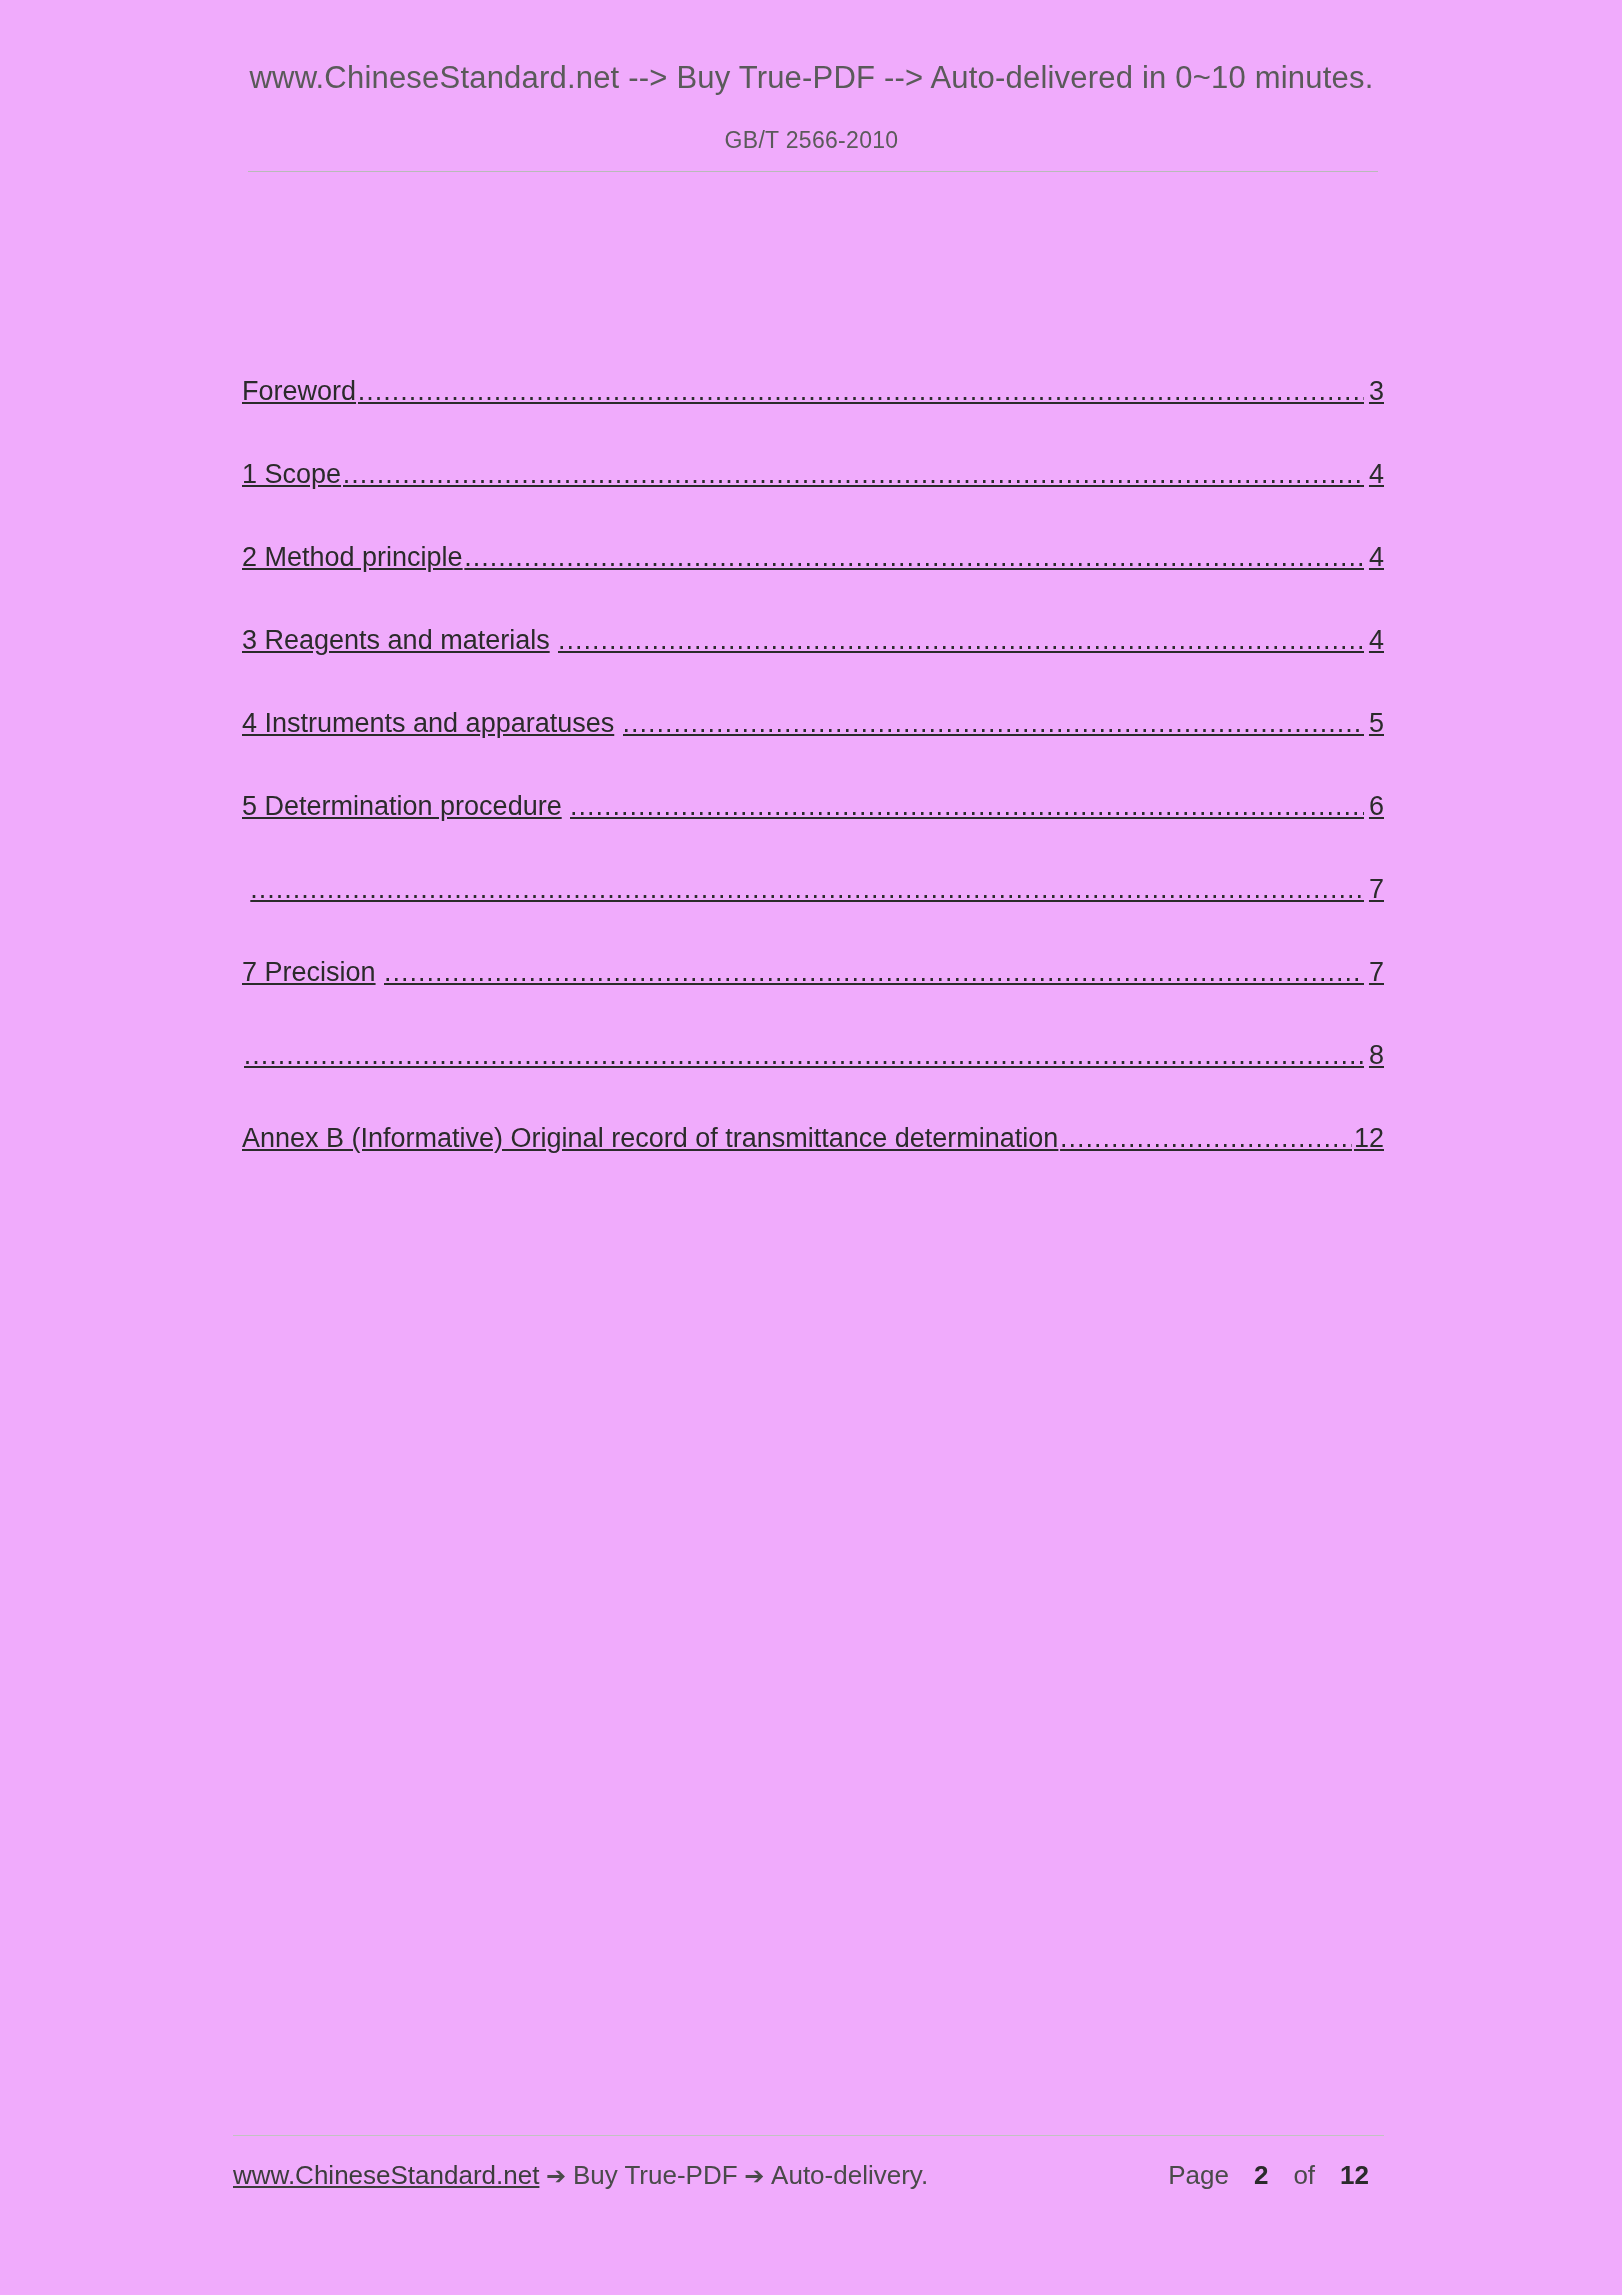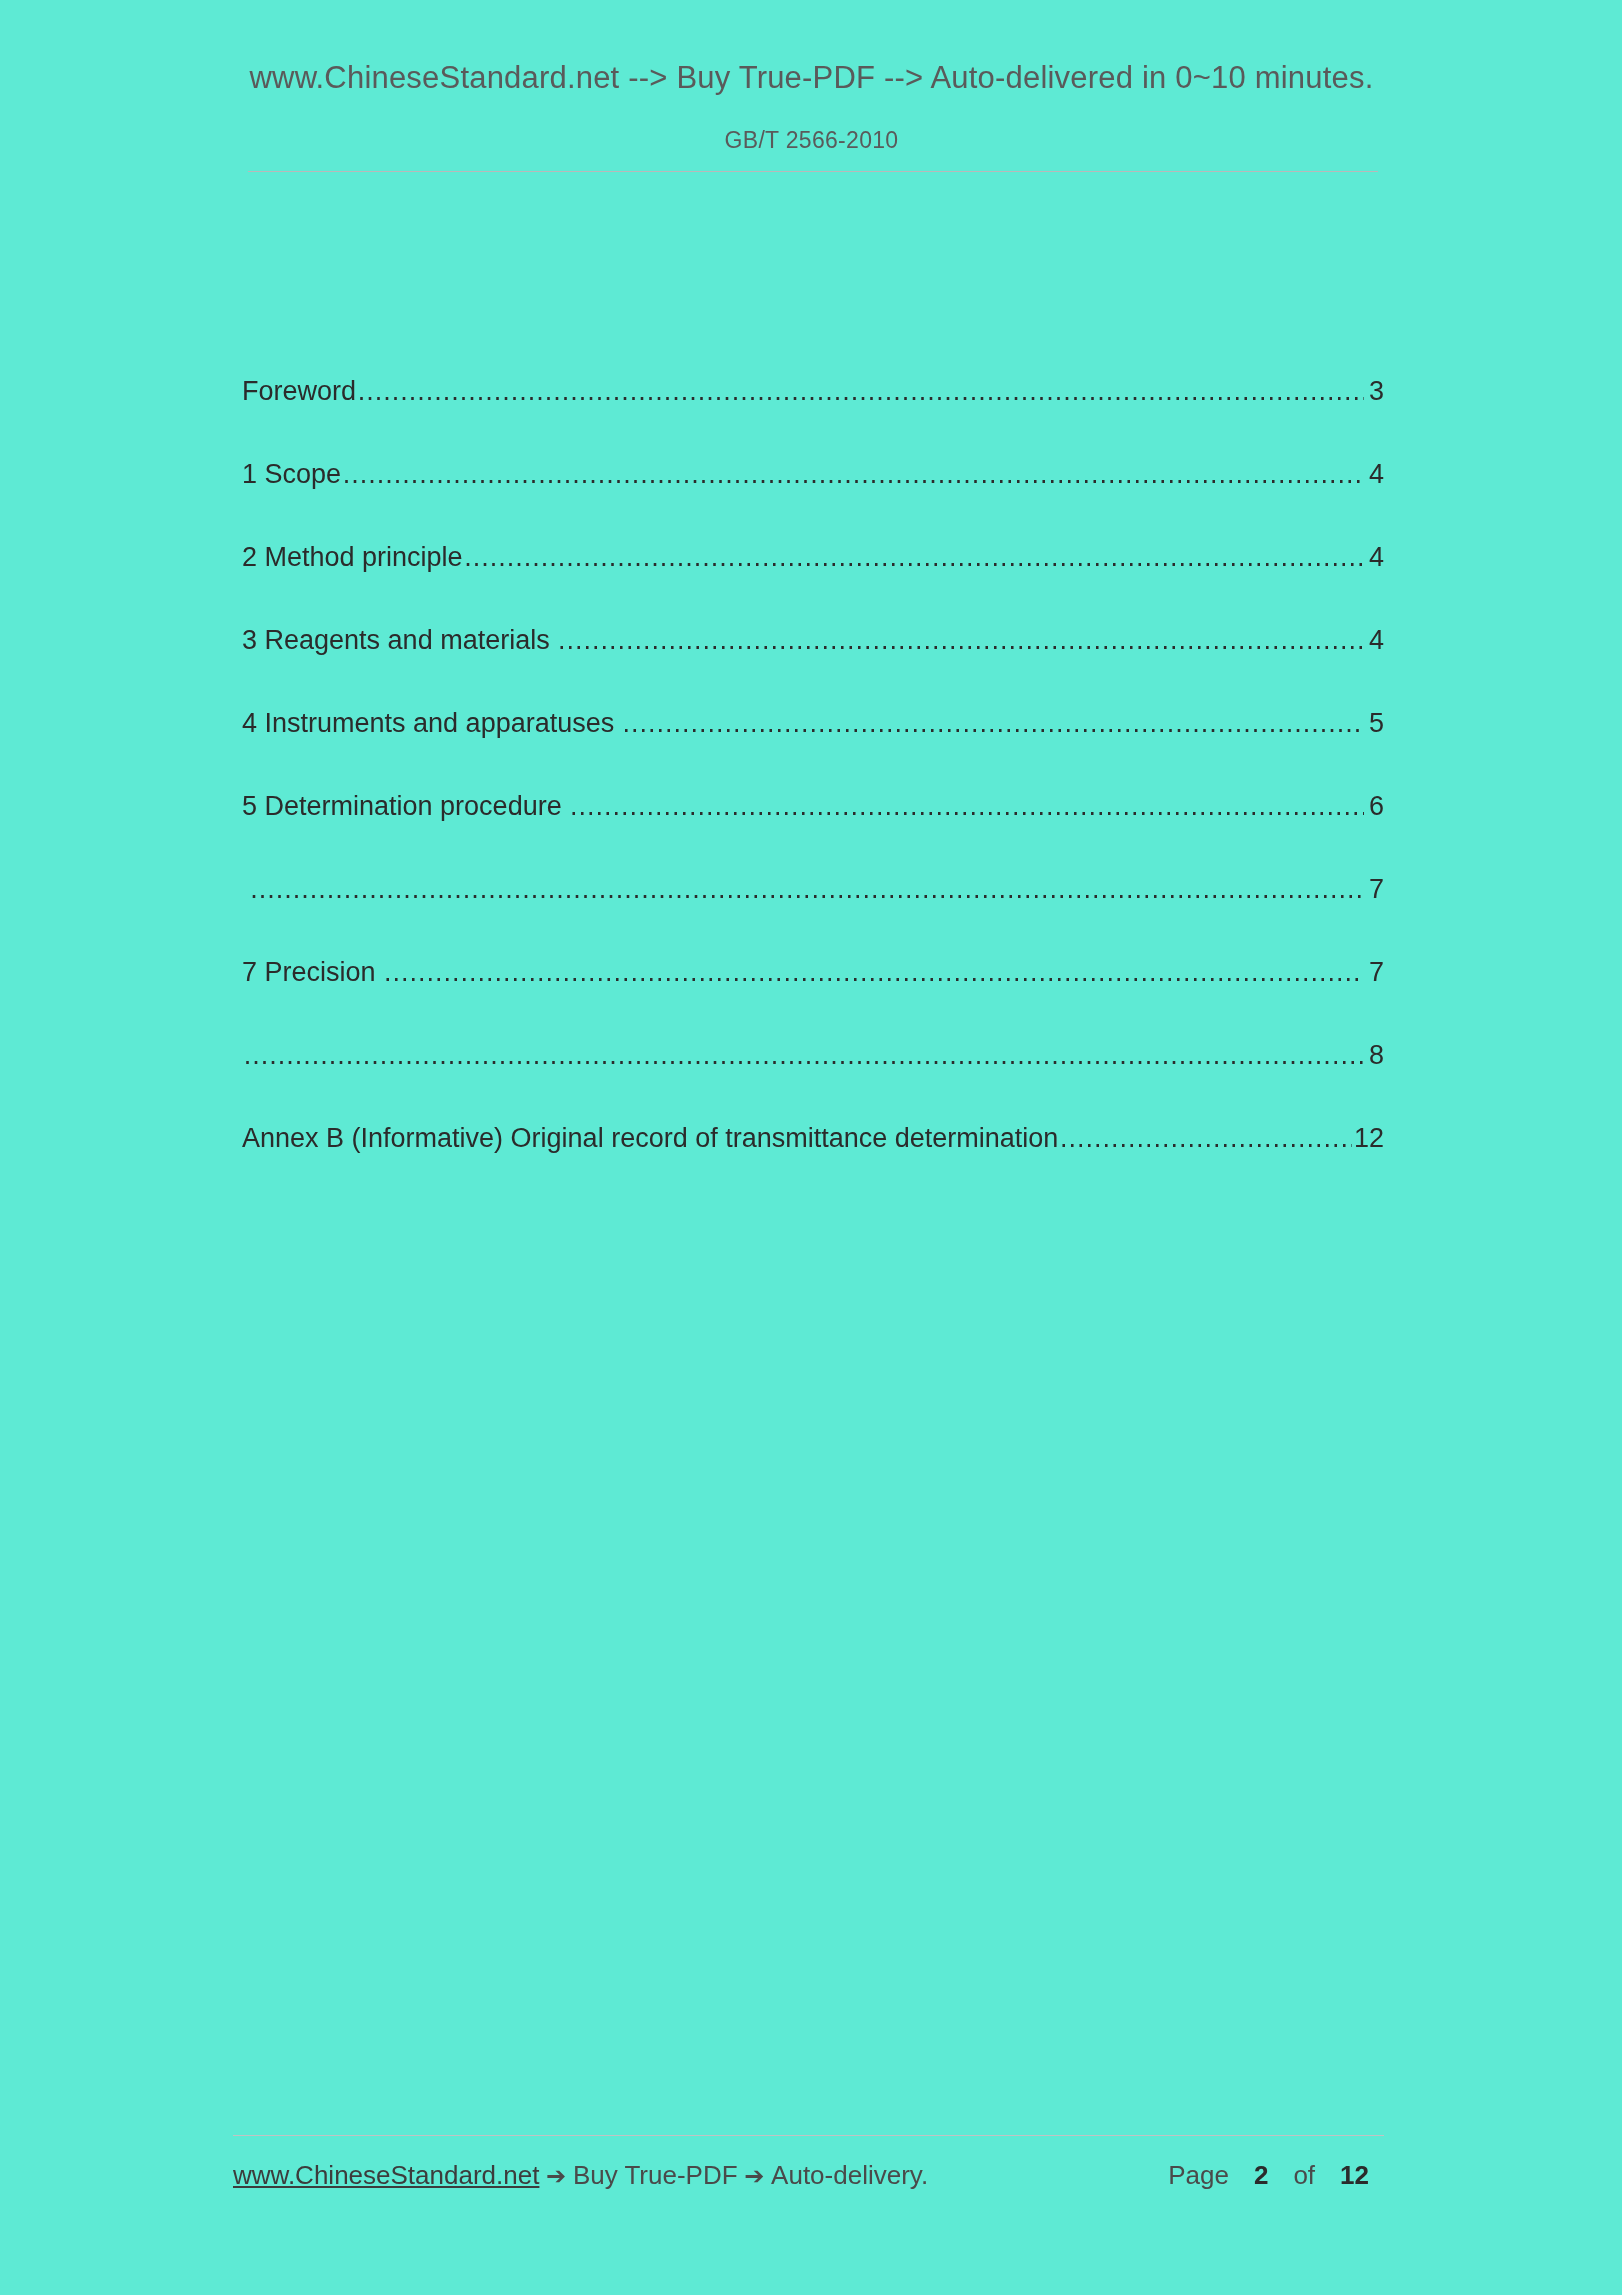--- a/index.html
+++ b/index.html
@@ -8,21 +8,21 @@
     background: #ffffff;
   }
   body {
     font-family: "Liberation Sans", sans-serif;
     color: #000000;
   }
   .page {
     position: relative;
     width: 1623px;
     height: 2295px;
-    background: #5eead4;
+    background: #f0abfc;
     overflow: hidden;
     box-sizing: border-box;
   }
 
   
   .header {
     position: absolute;
     left: 0;
     top: 0;
     width: 100%;
@@ -71,20 +71,21 @@
     width: 1142px;
   }
   .toc-row {
     display: flex;
     align-items: center;
     font-size: 27px;
     color: #2b2b2b;
     height: 83px;
     line-height: 83px;
     white-space: nowrap;
+    text-decoration: underline;
   }
   .toc-label {
     flex: 0 0 auto;
   }
   .toc-dots {
     flex: 1 1 auto;
     overflow: hidden;
     white-space: nowrap;
     letter-spacing: 1px;
     color: #2b2b2b;

